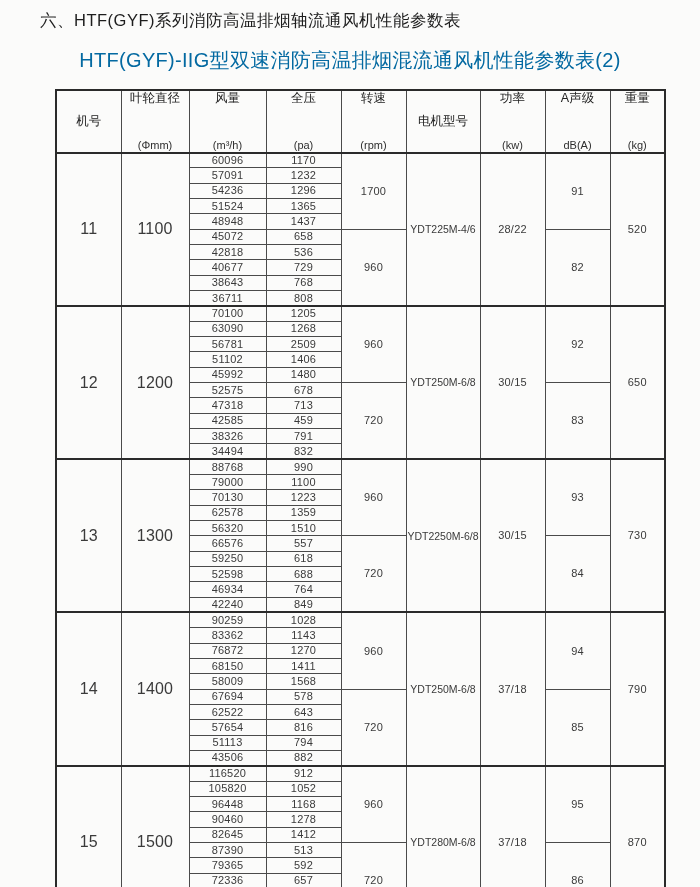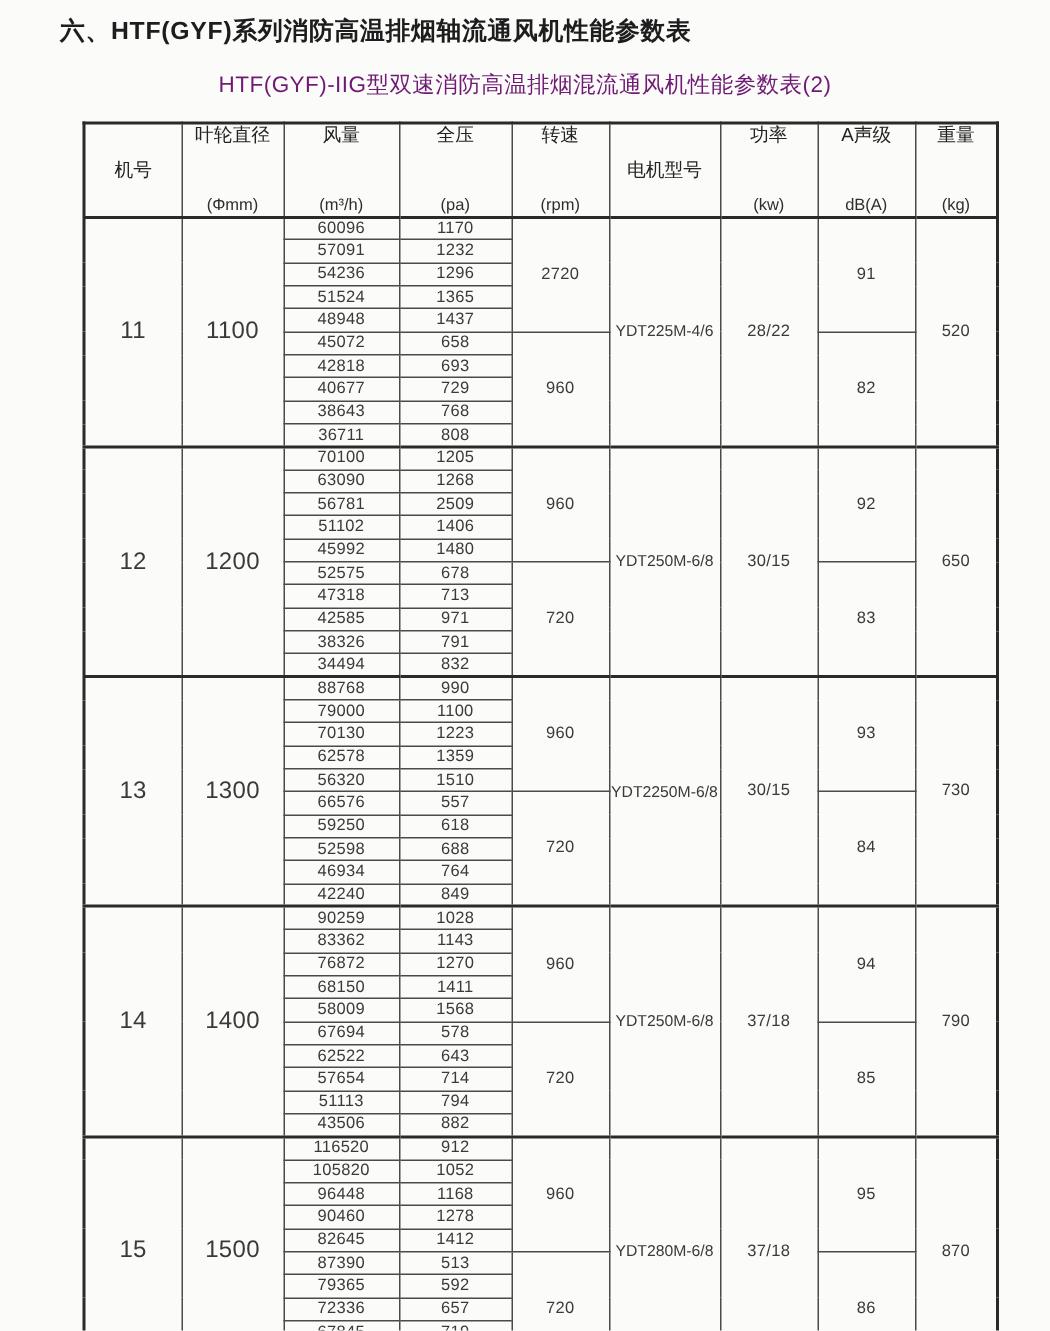--- a/index.html
+++ b/index.html
@@ -6,31 +6,31 @@
   html, body { width: 700px; background: #fbfbfa; }
   body {
     height: 887px;
     font-family: "Liberation Sans", "DejaVu Sans", sans-serif;
     color: #2b2b2b;
     overflow: hidden;
   }
   .page-title {
     margin: 10px 0 0 40px;
     font-size: 16.5px;
-    font-weight: bold;
+    font-weight: normal;
     letter-spacing: 0.5px;
     color: #1d1d1d;
   }
   .page-subtitle {
     margin-top: 15px;
     text-align: center;
-    font-size: 15px;
+    font-size: 20px;
     font-weight: normal;
     letter-spacing: 0.3px;
-    color: #701a75;
+    color: #0369a1;
   }
   table.perf {
     margin: 15px 0 0 55px;
     border-collapse: collapse;
     table-layout: fixed;
     border: 2px solid #2a2a2a;
     padding-left: 30px;
   }
   .perf th, .perf td {
     border: 1px solid #4a4a4a;
@@ -116,21 +116,21 @@
           <div class="h-unit">(kg)</div>
         </th>
       </tr>
     </thead>
     <tbody id="table-body">
         <tr class="block-start">
           <td rowspan="10" class="group">11</td>
           <td rowspan="10" class="group">1100</td>
           <td>60096</td>
           <td>1170</td>
-          <td rowspan="5">2720</td>
+          <td rowspan="5">1700</td>
           <td rowspan="10" class="motor">YDT225M-4/6</td>
           <td rowspan="10">28/22</td>
           <td rowspan="5">91</td>
           <td rowspan="10">520</td>
         </tr>
         <tr>
           <td>57091</td>
           <td>1232</td>
         </tr>
         <tr>
@@ -146,21 +146,21 @@
           <td>1437</td>
         </tr>
         <tr>
           <td>45072</td>
           <td>658</td>
           <td rowspan="5">960</td>
           <td rowspan="5">82</td>
         </tr>
         <tr>
           <td>42818</td>
-          <td>693</td>
+          <td>536</td>
         </tr>
         <tr>
           <td>40677</td>
           <td>729</td>
         </tr>
         <tr>
           <td>38643</td>
           <td>768</td>
         </tr>
         <tr>
@@ -199,21 +199,21 @@
           <td>678</td>
           <td rowspan="5">720</td>
           <td rowspan="5">83</td>
         </tr>
         <tr>
           <td>47318</td>
           <td>713</td>
         </tr>
         <tr>
           <td>42585</td>
-          <td>971</td>
+          <td>459</td>
         </tr>
         <tr>
           <td>38326</td>
           <td>791</td>
         </tr>
         <tr>
           <td>34494</td>
           <td>832</td>
         </tr>
         <tr class="block-start">
@@ -297,21 +297,21 @@
           <td>578</td>
           <td rowspan="5">720</td>
           <td rowspan="5">85</td>
         </tr>
         <tr>
           <td>62522</td>
           <td>643</td>
         </tr>
         <tr>
           <td>57654</td>
-          <td>714</td>
+          <td>816</td>
         </tr>
         <tr>
           <td>51113</td>
           <td>794</td>
         </tr>
         <tr>
           <td>43506</td>
           <td>882</td>
         </tr>
         <tr class="block-start">

